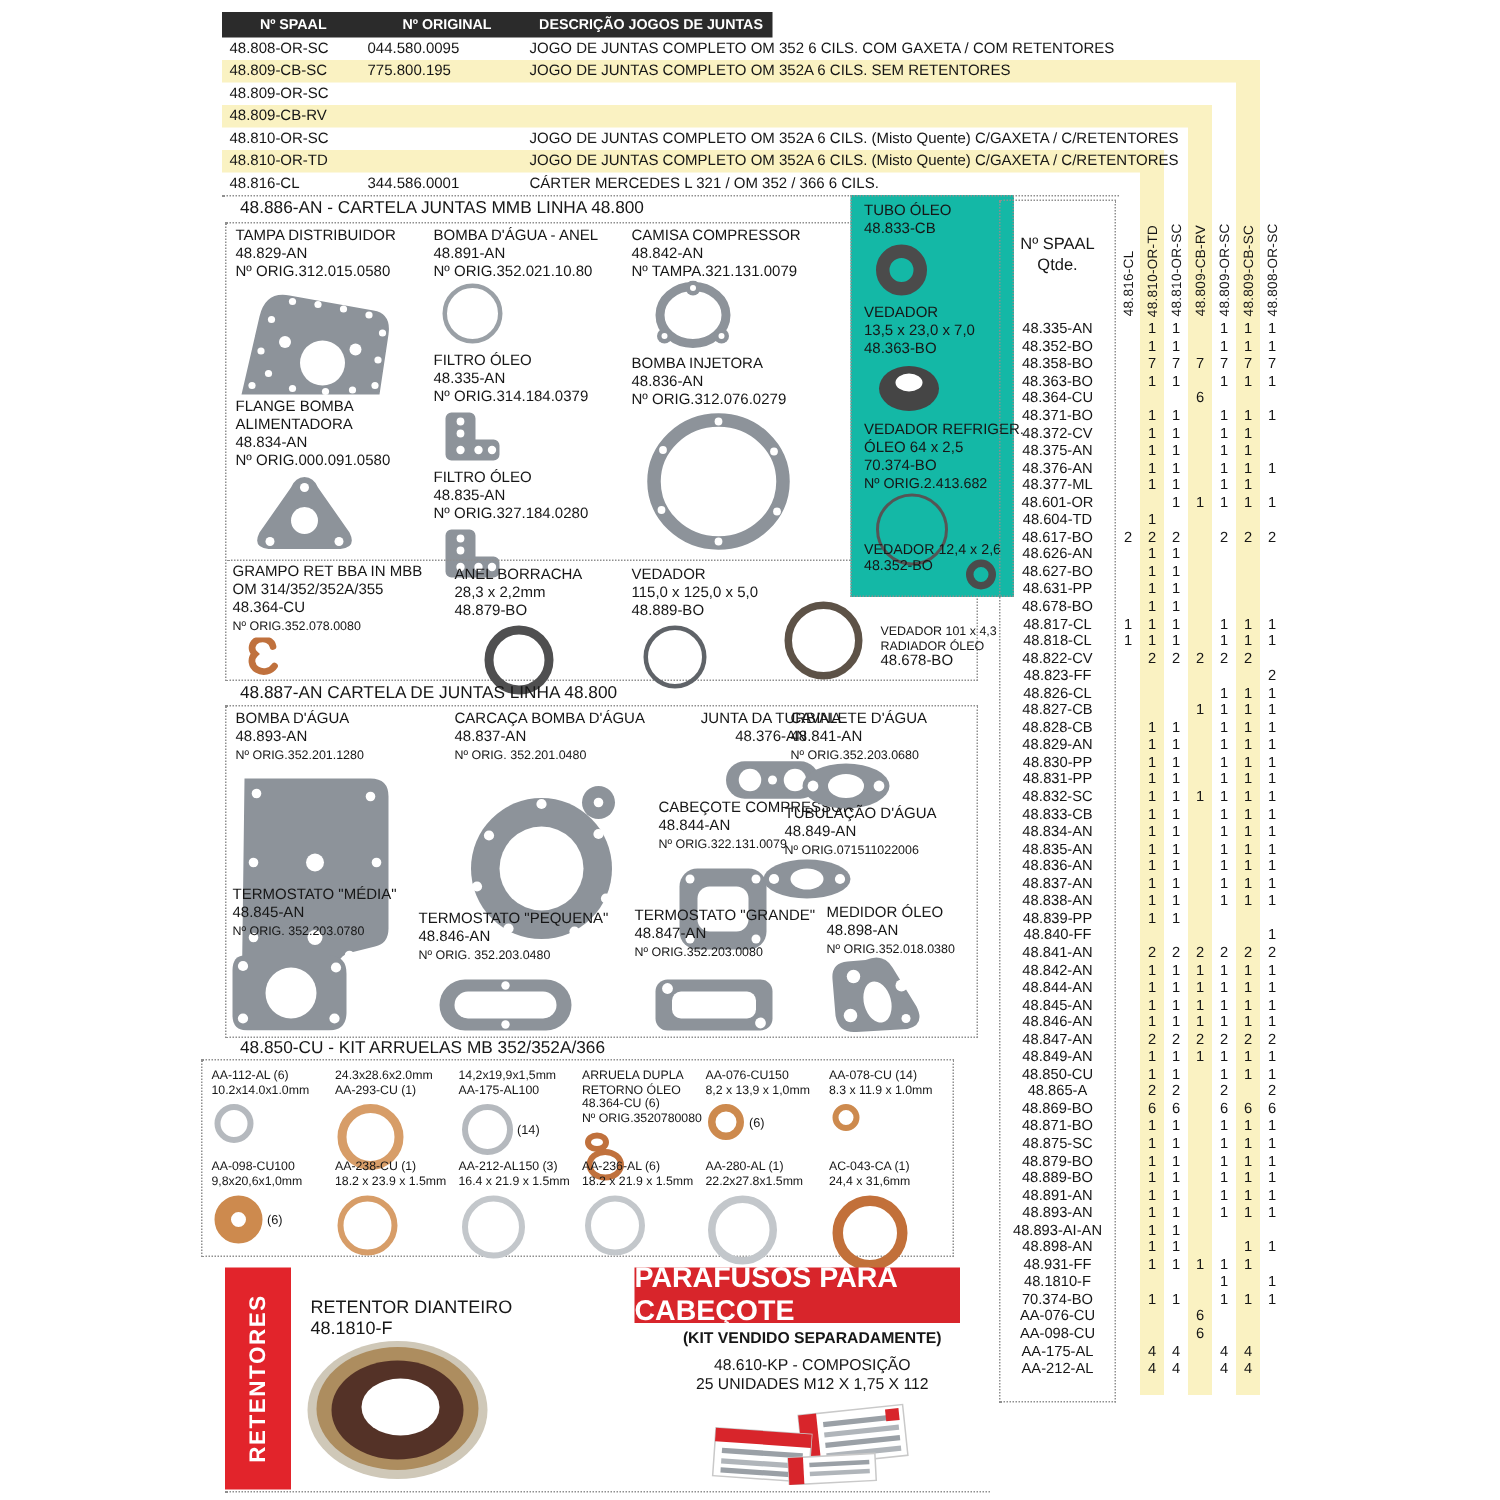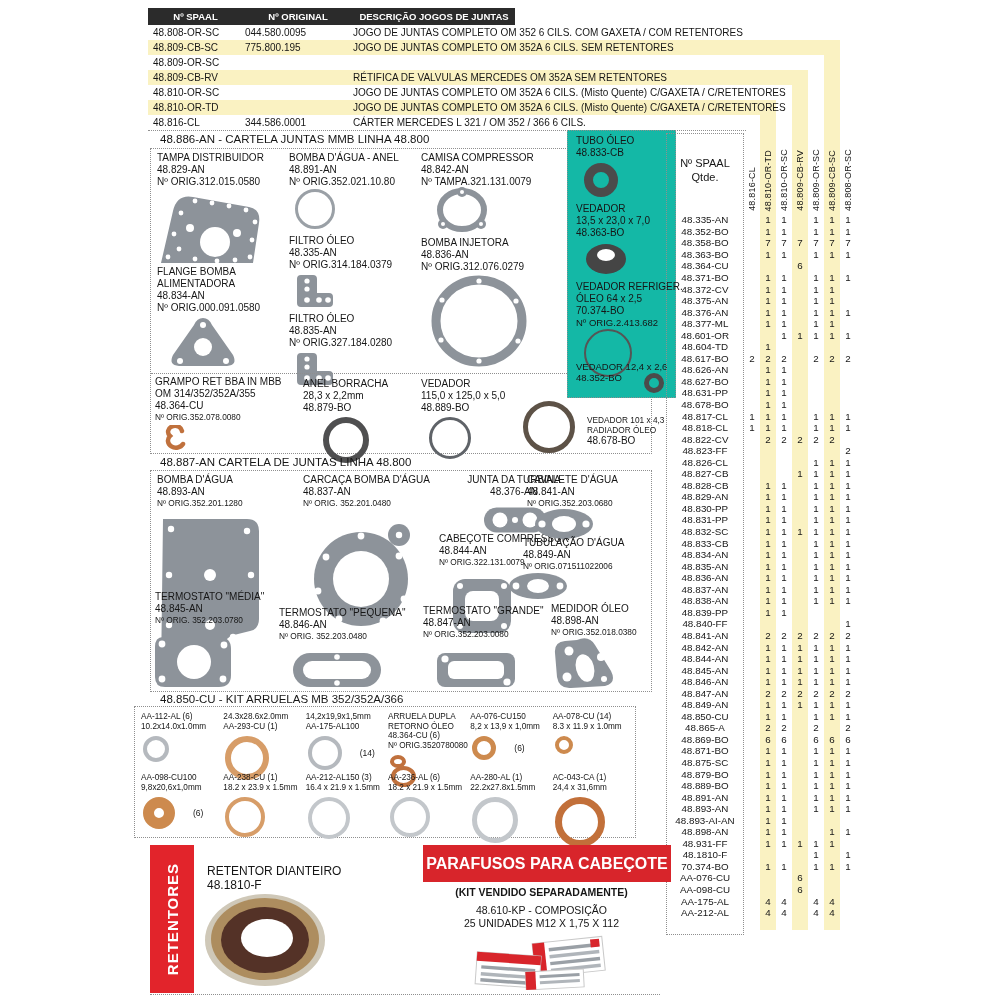--- a/index.html
+++ b/index.html
@@ -32,21 +32,21 @@
            justify-self:center;align-self:end;white-space:nowrap}
   .qty-rows{left:666px;top:214px;width:190px}
   .qrow{display:grid;grid-template-columns:78px 112px;height:11.56px;align-items:center}
   .qlabel{text-align:center;font-size:9.8px}
   .qvals{display:grid;grid-template-columns:repeat(7,16px)}
   .qcell{text-align:center;font-size:9.8px}
   
   .wrow{position:absolute;left:4px;display:flex;width:494px}
   .witem{flex:1;padding:0 2px;min-width:0}
   .wline{font-size:8.2px;line-height:9.6px;white-space:nowrap}
-  .shaperow{display:flex;align-items:center;gap:18px;margin-top:5px;margin-left:2px}
+  .shaperow{display:flex;align-items:center;gap:3px;margin-top:5px;margin-left:2px}
   .wcount{font-size:8.5px}
   [data-shape]{display:inline-block;box-sizing:border-box;border-radius:50%;flex:none}
   [data-shape="ring-silver-26"]{width:26px;height:26px;border:4px solid #b5b9be}
   [data-shape="ring-silver-30"]{width:30px;height:30px;border:4px solid #b5b9be}
   [data-shape="ring-silver-34"]{width:34px;height:34px;border:4.5px solid #b5b9be}
   [data-shape="ring-silver-40"]{width:40px;height:40px;border:4.5px solid #c3c7cb}
   [data-shape="ring-silver-42"]{width:42px;height:42px;border:4.5px solid #c3c7cb}
   [data-shape="ring-silver-46"]{width:46px;height:46px;border:5px solid #c3c7cb}
   [data-shape="ring-silver-48"]{width:48px;height:48px;border:5px solid #c3c7cb}
   [data-shape="ring-copper-18"]{width:18px;height:18px;border:4px solid #cd8a4e}
@@ -55,22 +55,22 @@
   [data-shape="ring-copper-44"]{width:44px;height:44px;border:6px solid #d79d68}
   [data-shape="ring-copper-50"]{width:50px;height:50px;border:7px solid #c2703a}
   [data-shape="washer-copper-32"]{width:32px;height:32px;border:11px solid #cd8a4e}
   [data-shape="clip-copper"]{position:relative;width:16px;height:13px;border:4px solid #c0713d;border-radius:50%}
   [data-shape="clip-copper"]::after{content:"";position:absolute;left:-3px;top:7px;width:17px;height:13px;
       border:4px solid #c0713d;border-radius:50%;background:#fff}
   
   .retbar{left:150px;top:845px;width:44px;height:148px;background:#e2242b}
   .retbar span{position:absolute;left:50%;top:50%;transform:translate(-50%,-50%) rotate(-90deg);
       color:#fff;font-weight:bold;font-size:15px;letter-spacing:1px;white-space:nowrap}
-  .pbanner{left:423px;top:845px;width:248px;height:37px;background:#d8252b;color:#fff;
-      display:flex;align-items:center;justify-content:center;font-weight:bold;font-size:16px}
+  .pbanner{left:423px;top:845px;width:217px;height:37px;background:#d8252b;color:#fff;
+      display:flex;align-items:center;justify-content:center;font-weight:bold;font-size:19px}
   .ptext{left:423px;top:886px;width:237px;text-align:center}
   .ptext .b{font-weight:bold;font-size:10.5px;line-height:13px}
   .ptext .n{font-size:10.5px;line-height:13px}
 </style>
 </head>
 <body>
 
 <div class="page">
 
   <div class="abs hl" style="left:148px;top:40px;width:692px;height:15px"></div>
@@ -97,21 +97,20 @@
       <span class="c2">775.800.195</span>
       <span class="c3">JOGO DE JUNTAS COMPLETO OM 352A 6 CILS. SEM RETENTORES</span>
     </div>
       <div class="tt-row">
       <span class="c1">48.809-OR-SC</span>
       <span class="c2"></span>
     </div>
       <div class="tt-row">
       <span class="c1">48.809-CB-RV</span>
       <span class="c2"></span>
-      <span class="c3">RÉTIFICA DE VALVULAS MERCEDES OM 352A SEM RETENTORES</span>
     </div>
       <div class="tt-row">
       <span class="c1">48.810-OR-SC</span>
       <span class="c2"></span>
       <span class="c3">JOGO DE JUNTAS COMPLETO OM 352A 6 CILS. (Misto Quente) C/GAXETA / C/RETENTORES</span>
     </div>
       <div class="tt-row">
       <span class="c1">48.810-OR-TD</span>
       <span class="c2"></span>
       <span class="c3">JOGO DE JUNTAS COMPLETO OM 352A 6 CILS. (Misto Quente) C/GAXETA / C/RETENTORES</span>

